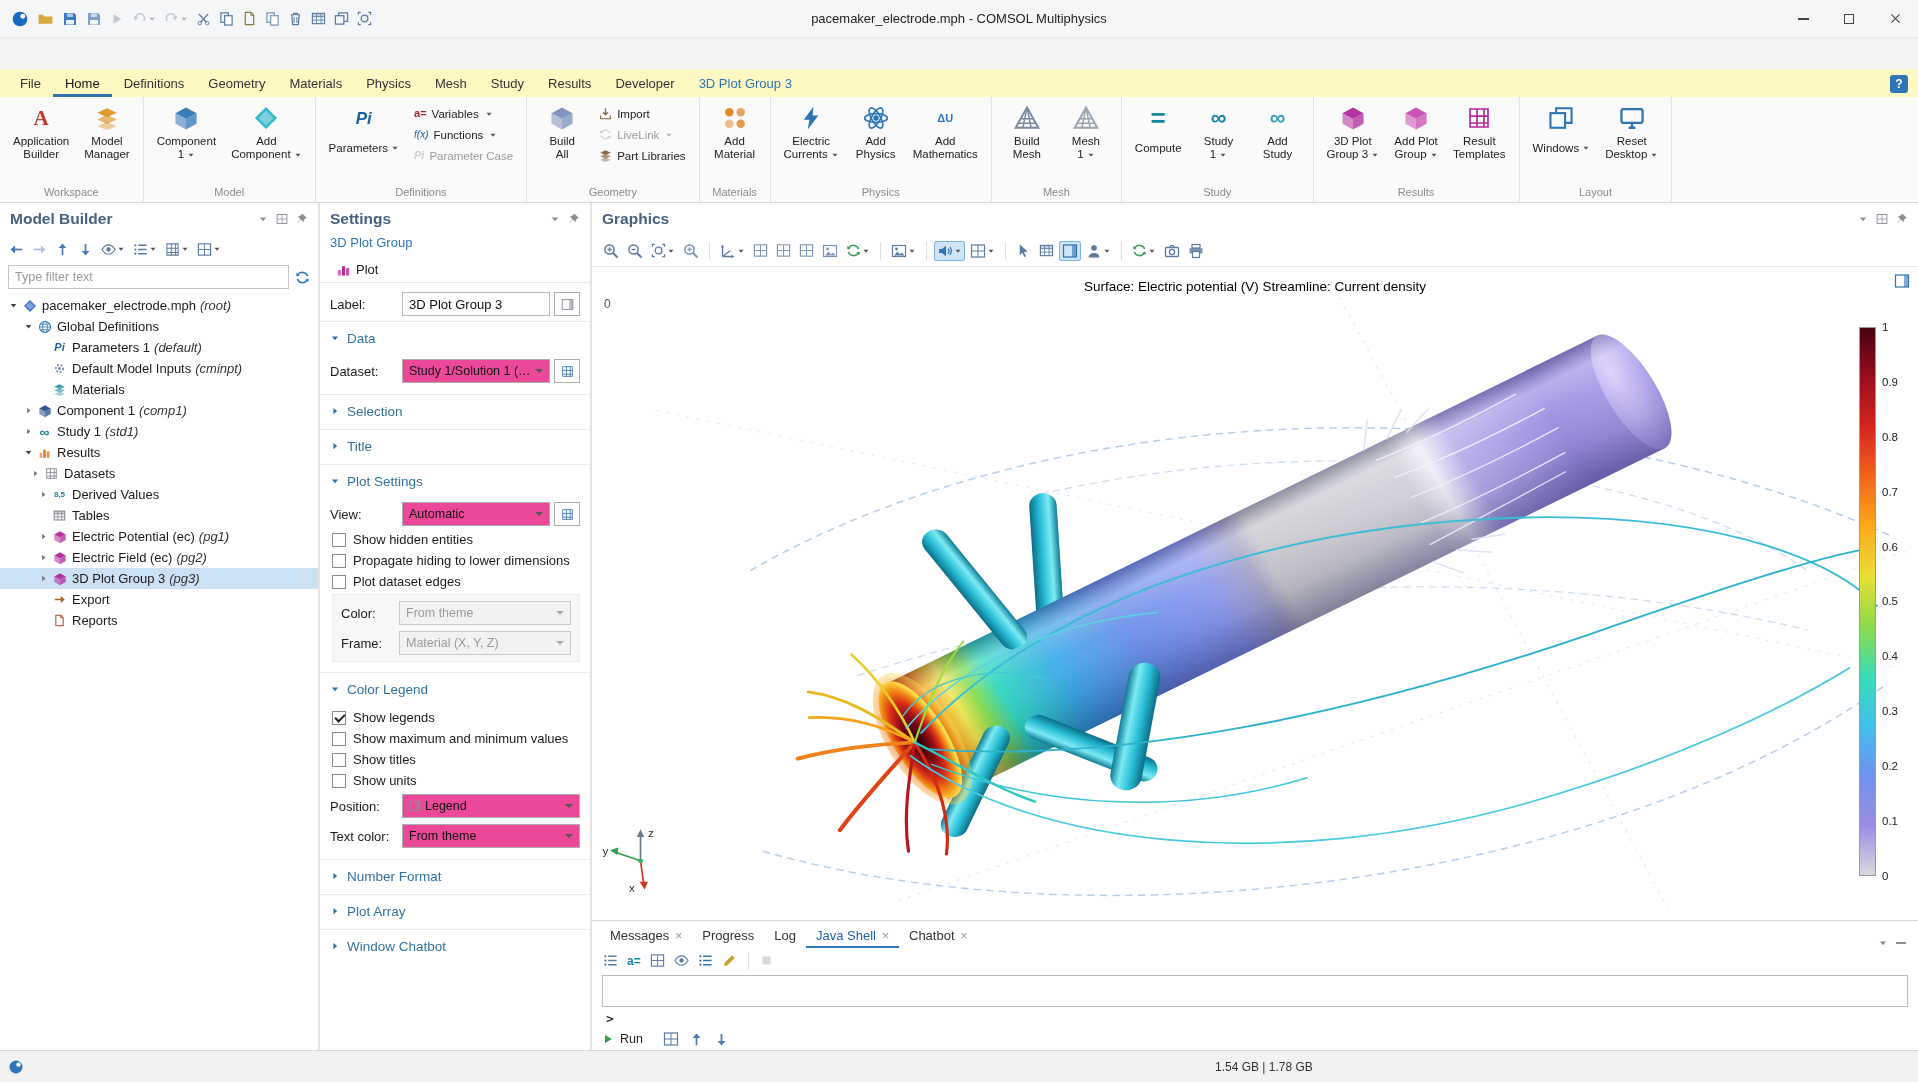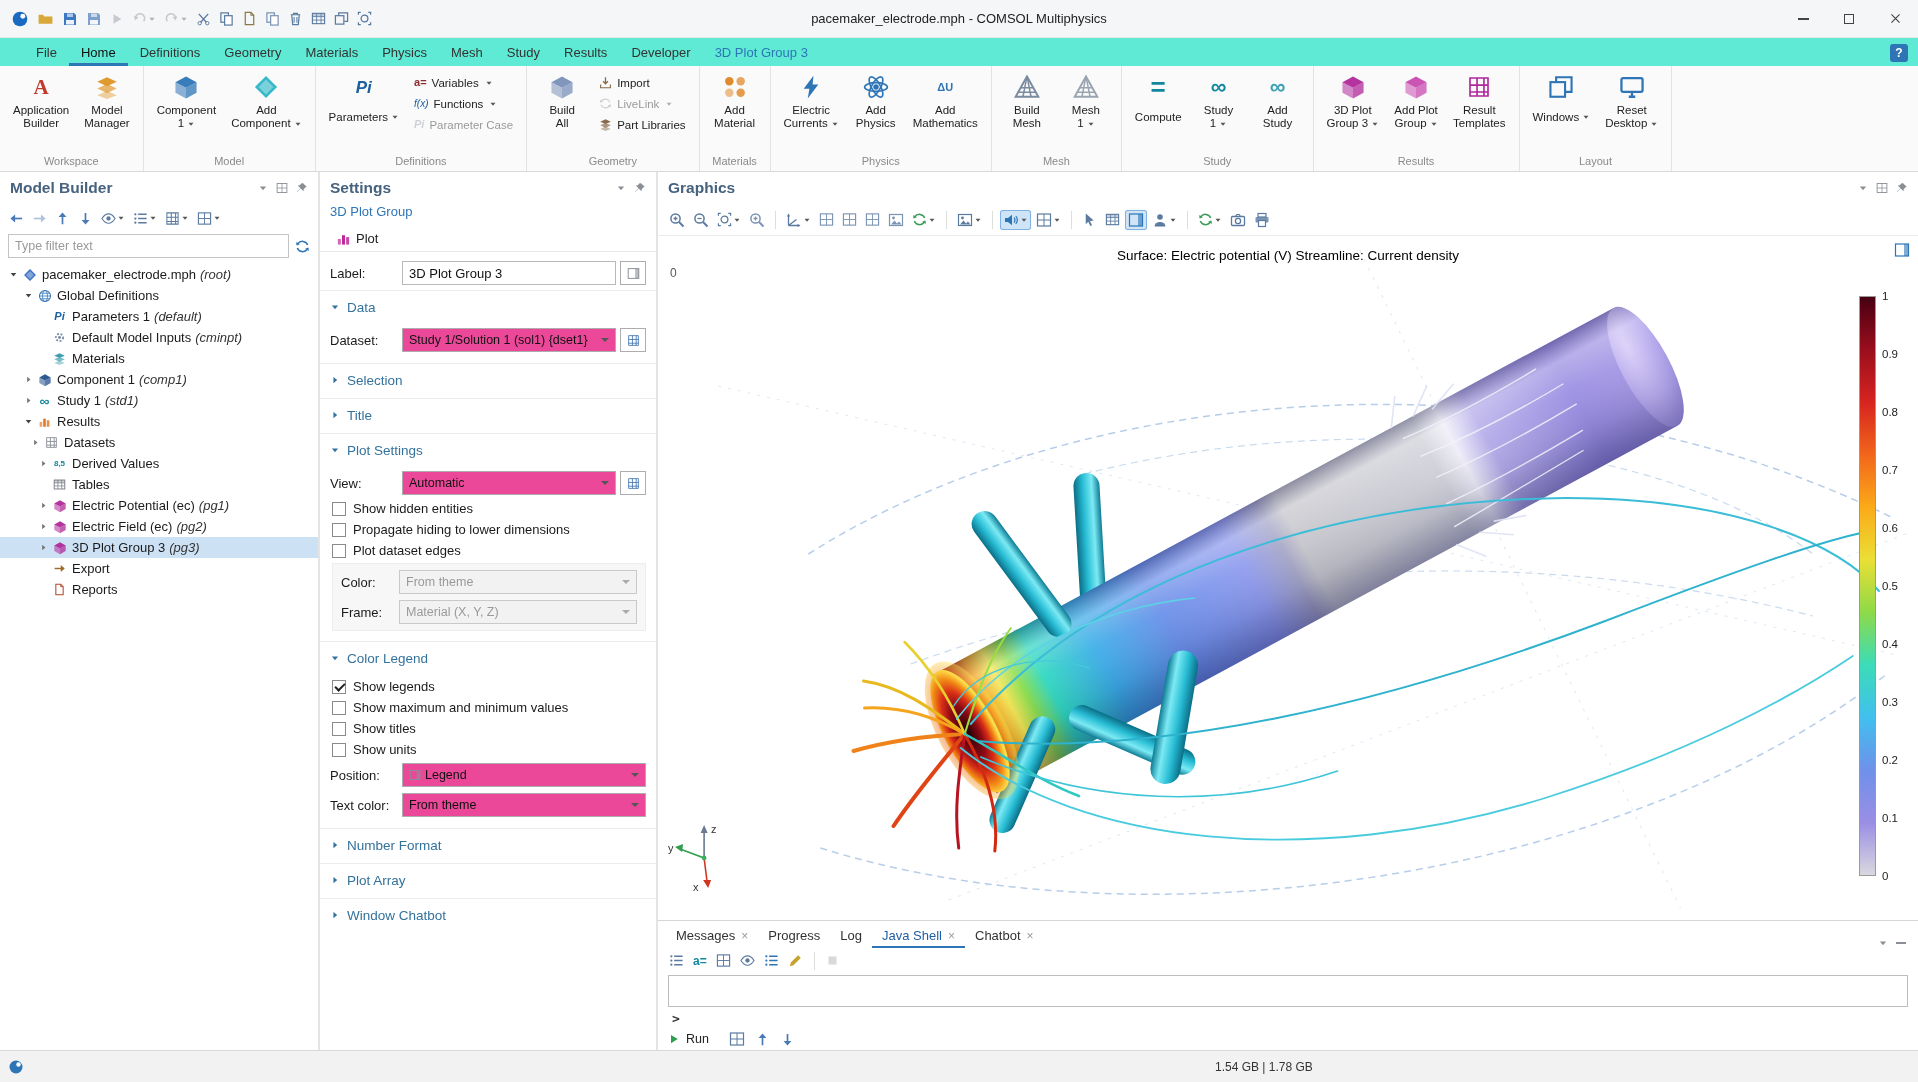--- a/index.html
+++ b/index.html
@@ -14,41 +14,41 @@
   .tbtn{display:flex;align-items:center;justify-content:center;border-radius:3px;padding:3px;}
   .tbtn.sm{padding:2px 3px;}
   .tbtn.on{background:#cfe4f7;box-shadow:inset 0 0 0 1px #7fb2e5;}
   .title-text{position:absolute;left:0;right:0;text-align:center;font-size:13px;color:#222;}
   .win-controls{margin-left:auto;display:flex;height:100%;z-index:2;}
   .win-btn{width:46px;height:100%;display:flex;align-items:center;justify-content:center;}
   .minglyph{width:11px;height:2px;background:#444;}
   .maxglyph{width:10px;height:10px;border:1.4px solid #444;}
   .ddc{margin-left:1px;}
   
-  .menubar{height:28px;background:#5eead4;display:flex;align-items:flex-end;padding-left:24px;flex:none;}
+  .menubar{height:28px;background:#fef9c3;display:flex;align-items:flex-end;padding-left:8px;flex:none;margin-top:31px;}
   .mtab{padding:5px 12px 6px;font-size:13px;color:#333;}
   .mtab.active{box-shadow:inset 0 -3px 0 #2e75b6;color:#111;}
   .mtab.contextual{color:#2e75b6;}
   .help-btn{margin-left:auto;margin-right:10px;margin-bottom:4px;width:18px;height:18px;background:#2e75b6;color:#fff;border-radius:3px;font-size:12px;font-weight:bold;display:flex;align-items:center;justify-content:center;}
   
   .ribbon{height:106px;display:flex;background:#fafafa;border-bottom:1px solid #d9d9d9;flex:none;overflow:hidden;}
   .rgroup{border-right:1px solid #e3e3e3;padding:3px 7px 0;display:flex;flex-direction:column;flex:none;}
   .ritems{display:flex;align-items:flex-start;gap:3px;flex:1;}
   .ritem{min-width:56px;display:flex;flex-direction:column;align-items:center;padding:2px 6px;border-radius:3px;}
   .ricon{height:32px;display:flex;align-items:center;justify-content:center;}
   .rlabel{min-height:28px;display:flex;flex-direction:column;justify-content:center;}
   .rlabel div{display:flex;align-items:center;justify-content:center;gap:2px;font-size:11.5px;line-height:13px;color:#222;}
   .rstack{display:flex;flex-direction:column;padding-top:3px;}
   .rsmall{display:flex;align-items:center;gap:5px;height:21px;padding:0 6px;font-size:11.5px;color:#222;border-radius:3px;}
   .rgroup-label{text-align:center;font-size:11px;color:#8a8a8a;padding:3px 2px 4px;}
   
   .main{flex:1;display:flex;overflow:hidden;background:#fff;min-height:0;}
   .panel{background:#fff;display:flex;flex-direction:column;min-height:0;}
   .panel.mb{width:320px;border-right:2px solid #e4e4e4;flex:none;}
-  .panel.settings{width:338px;border-right:2px solid #e4e4e4;flex:none;}
+  .panel.settings{width:272px;border-right:2px solid #e4e4e4;flex:none;}
   .right-col{flex:1;display:flex;flex-direction:column;min-width:0;}
   .panel-header{height:32px;display:flex;align-items:center;padding:0 10px;flex:none;}
   .panel-title{font-size:15.5px;font-weight:700;color:#46627e;}
   .ph-icons{margin-left:auto;display:flex;gap:8px;align-items:center;}
   
   .mb-toolbar{height:28px;display:flex;align-items:center;gap:2px;padding:0 6px;flex:none;}
   .filter-row{display:flex;align-items:center;gap:6px;padding:2px 8px 6px;flex:none;}
   .filter-row input{flex:1;height:24px;border:1px solid #c4c4c4;padding:0 6px;font-size:12.5px;color:#444;font-family:inherit;min-width:0;}
   input::placeholder{color:#9a9a9a;}
   .tree{flex:1;overflow:hidden;}

